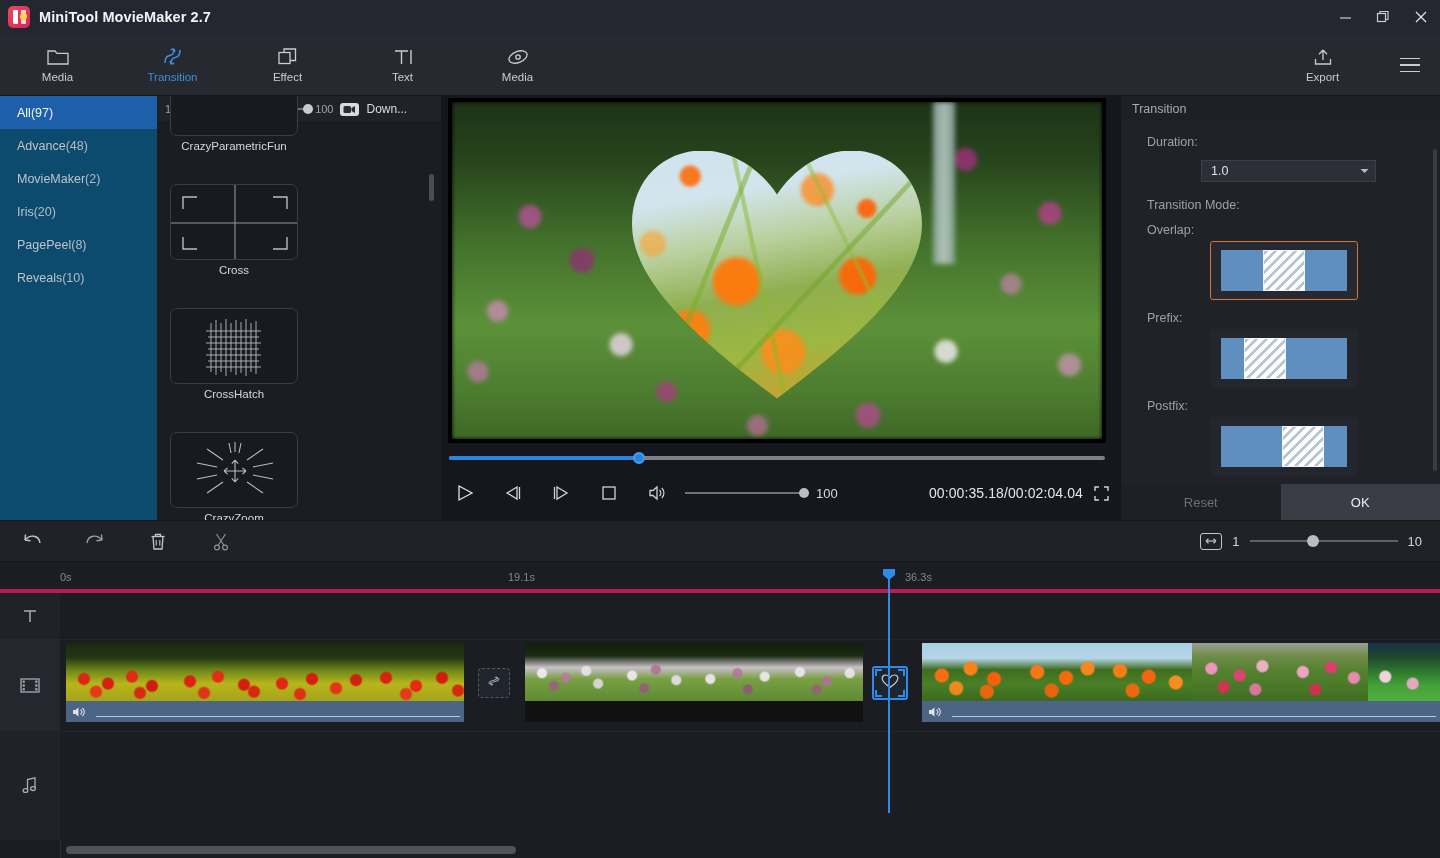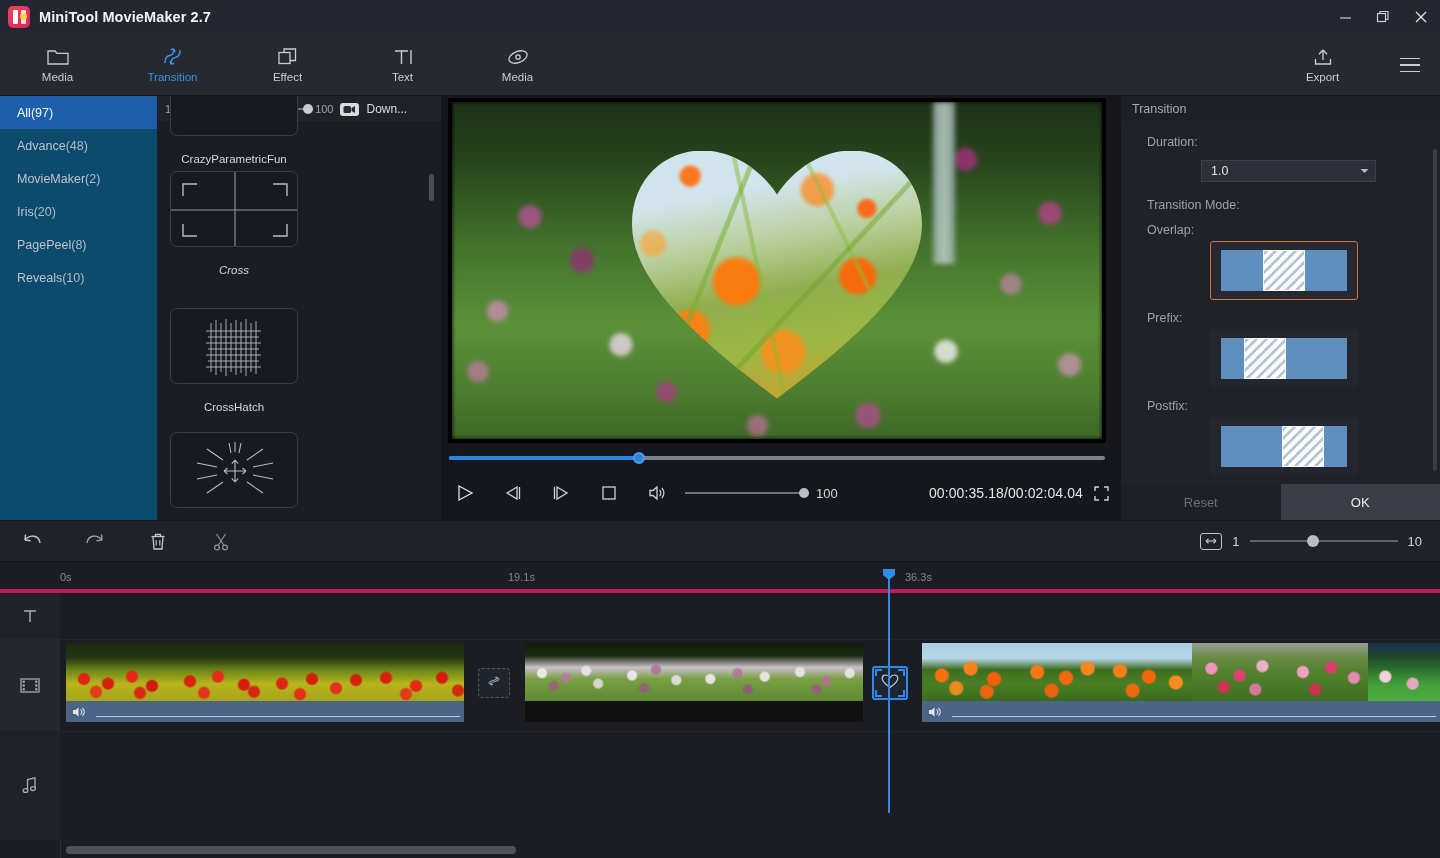--- a/index.html
+++ b/index.html
@@ -103,21 +103,21 @@
   }
   .tl-head .dl-label { font-size: 12px; color: #d8dade; }
 
   .tl-scroll { position: relative; height: 397px; padding: 0 0 0 13px; }
   .t-card { position: absolute; left: 13px; width: 128px; }
   .t-thumb {
     width: 128px; height: 76px; border: 1px solid #3a3d45; border-radius: 7px;
     background: #181a20; position: relative; overflow: hidden;
   }
   .t-name {
-    margin-top: 17px; text-align: center; font-size: 11.5px; color: #d4d7dc;
+    margin-top: 4px; text-align: center; font-size: 11.5px; color: #d4d7dc;
     white-space: nowrap;
   }
   .tl-sb {
     position: absolute; right: 7px; top: 78px; width: 5px; height: 27px;
     background: #4a4d55; border-radius: 3px;
   }
 
   
   .preview {
     position: absolute; left: 441px; top: 96px; width: 680px; height: 424px;
@@ -464,21 +464,21 @@
 
       <div class="t-card" style="top:-63px;">
         <div class="t-thumb">
           <svg width="128" height="76" viewBox="0 0 128 76">
             <path d="M56 22 L64 13 L72 22" fill="none" stroke="#9aa0a8" stroke-width="1.4"></path>
           </svg>
         </div>
         <div class="t-name">CrazyParametricFun</div>
       </div>
 
-      <div class="t-card" style="top:48px;font-style:italic;">
+      <div class="t-card" style="top:61px;">
         <div class="t-thumb">
           <svg width="128" height="76" viewBox="0 0 128 76">
             <line x1="64" y1="0" x2="64" y2="76" stroke="#8f959d" stroke-width="1.1"></line>
             <line x1="0" y1="38" x2="128" y2="38" stroke="#8f959d" stroke-width="1.1"></line>
             <path d="M12 24 V12 H26" fill="none" stroke="#b7bcc4" stroke-width="1.4"></path>
             <path d="M116 24 V12 H102" fill="none" stroke="#b7bcc4" stroke-width="1.4"></path>
             <path d="M12 52 V64 H26" fill="none" stroke="#b7bcc4" stroke-width="1.4"></path>
             <path d="M116 52 V64 H102" fill="none" stroke="#b7bcc4" stroke-width="1.4"></path>
           </svg>
         </div>

